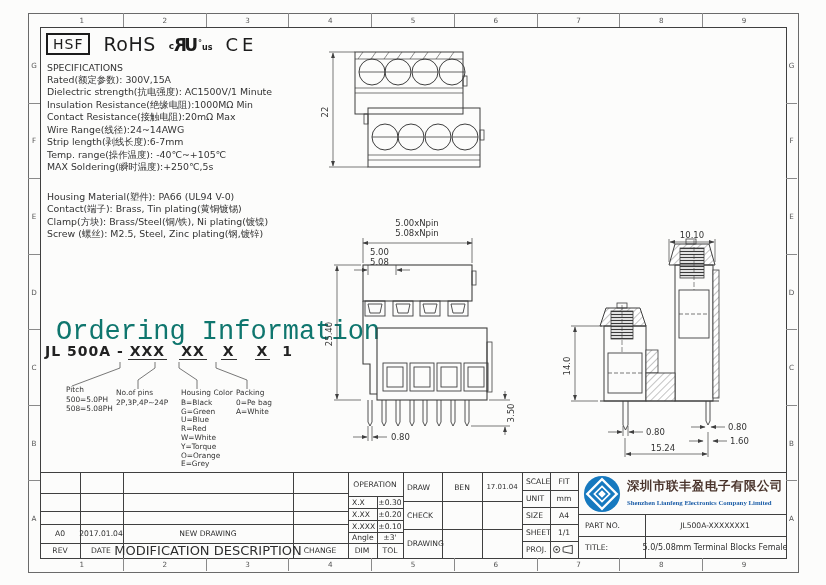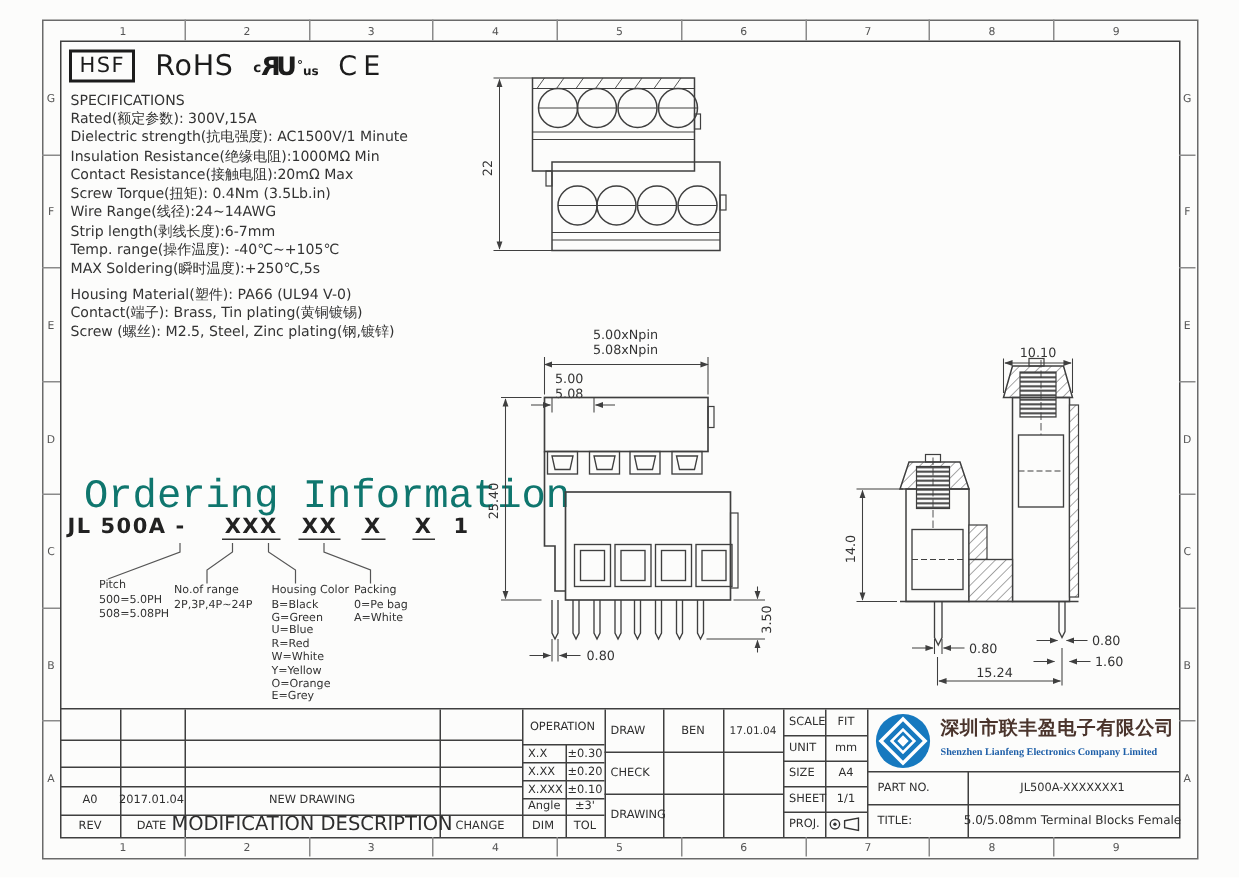--- a/index.html
+++ b/index.html
@@ -103,66 +103,66 @@
       </span>
     <span class="ce">CE</span>
   </div>
 
   <div class="spec" style="top:62px">SPECIFICATIONS</div>
   <div id="spec-lines" class="spec" style="top:74px">
       <div>Rated(额定参数): 300V,15A</div>
       <div>Dielectric strength(抗电强度): AC1500V/1 Minute</div>
       <div>Insulation Resistance(绝缘电阻):1000MΩ Min</div>
       <div>Contact Resistance(接触电阻):20mΩ Max</div>
-      <div>Screw Torque(扭矩): 0.4Nm (3.5Lb.in)</div>
       <div>Wire Range(线径):24~14AWG</div>
       <div>Strip length(剥线长度):6-7mm</div>
       <div>Temp. range(操作温度): -40℃~+105℃</div>
       <div>MAX Soldering(瞬时温度):+250℃,5s</div>
     </div>
   <div id="material-lines" class="spec" style="top:191px">
       <div>Housing Material(塑件): PA66 (UL94 V-0)</div>
       <div>Contact(端子): Brass, Tin plating(黄铜镀锡)</div>
+      <div>Clamp(方块): Brass/Steel(铜/铁), Ni plating(镀镍)</div>
       <div>Screw (螺丝): M2.5, Steel, Zinc plating(钢,镀锌)</div>
     </div>
 
   <div class="ord-title">Ordering Information</div>
   <div class="code">
     <span>JL 500A -</span>
-    <span class="grp" style="margin-left:24px">XXX</span>
+    <span class="grp" style="margin-left:4px">XXX</span>
     <span class="grp" style="margin-left:12px">XX</span>
     <span class="grp" style="margin-left:14px">X</span>
     <span class="grp" style="margin-left:18px">X</span>
     <span style="margin-left:12px">1</span>
   </div>
   <svg class="abs" style="left:40px;top:356px" width="260" height="40">
     <g stroke="#555" stroke-width=".8" fill="none">
       <polyline points="80,6 80,12 32,30"></polyline>
       <polyline points="115,6 115,12 98,24 98,33"></polyline>
       <polyline points="139,6 139,12 157,24 157,33"></polyline>
       <polyline points="176,6 176,12 207,24 207,33"></polyline>
     </g>
   </svg>
   <div id="ol-pitch" class="olab" style="left:66px;top:386px">
       <div class="t">Pitch</div>
       <div>500=5.0PH</div>
       <div>508=5.08PH</div>
     </div>
   <div id="ol-pins" class="olab" style="left:116px;top:389px">
-      <div class="t">No.of range</div>
+      <div class="t">No.of pins</div>
       <div>2P,3P,4P~24P</div>
     </div>
   <div id="ol-housing" class="olab" style="left:181px;top:389px">
       <div class="t">Housing Color</div>
       <div>B=Black</div>
       <div>G=Green</div>
       <div>U=Blue</div>
       <div>R=Red</div>
       <div>W=White</div>
-      <div>Y=Yellow</div>
+      <div>Y=Torque</div>
       <div>O=Orange</div>
       <div>E=Grey</div>
     </div>
   <div id="ol-packing" class="olab" style="left:236px;top:389px">
       <div class="t">Packing</div>
       <div>0=Pe bag</div>
       <div>A=White</div>
     </div>
 
   <svg class="abs" style="left:320px;top:32px" width="166" height="142" viewBox="0 0 166 142">

